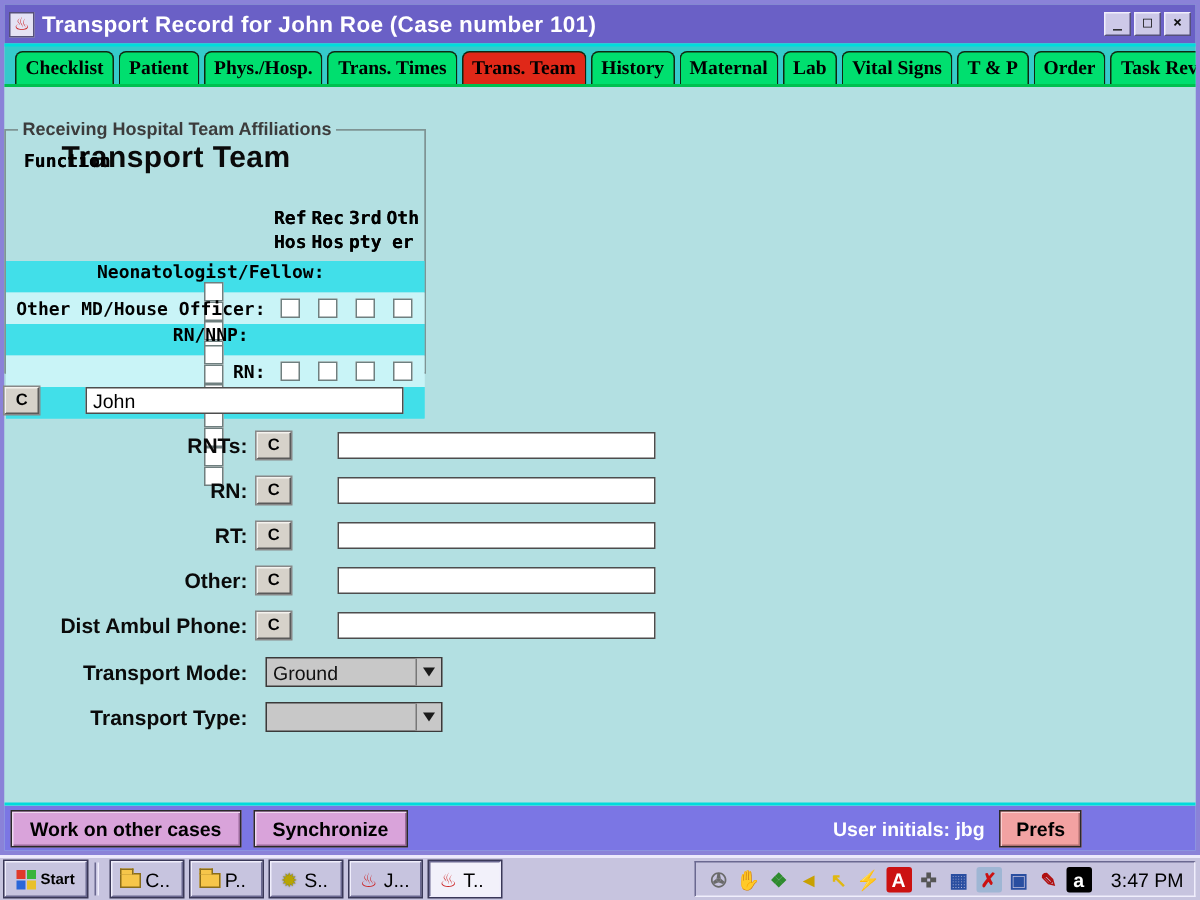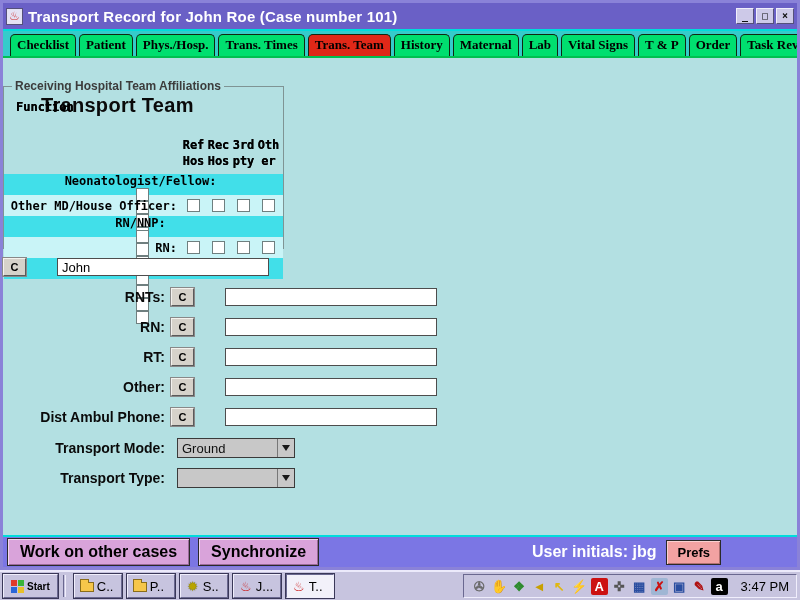--- a/index.html
+++ b/index.html
@@ -71,23 +71,23 @@
   .combo .cval { flex:1; font-size:13px; color:#101010; padding-left:4px; overflow:hidden; white-space:nowrap; }
   .combo .carrow { width:17px; height:100%; border-left:1px solid #777; display:flex;
                    align-items:center; justify-content:center; background:var(--combo); }
   .combo .carrow i { width:0; height:0; border-left:4px solid transparent;
                      border-right:4px solid transparent; border-top:6px solid #1a1a1a; }
 
   
   .footer { flex:0 0 30px; background:var(--footer); display:flex; align-items:center; padding:0 4px; }
   .fbtn { background:var(--footer-button); border:1px solid #2a2a2a;
           box-shadow:inset 1px 1px 0 #f0d8f0, inset -1px -1px 0 #9a6a9a;
-          font-weight:bold; font-size:16px; color:#000; padding:4px 12px; margin-right:8px; white-space:nowrap; }
+          font-weight:bold; font-size:13px; color:#000; padding:4px 12px; margin-right:8px; white-space:nowrap; }
   .fspacer { flex:1; }
-  .user-initials { color:#fff; font-weight:bold; font-size:16px; margin-right:10px; white-space:nowrap; }
+  .user-initials { color:#fff; font-weight:bold; font-size:13px; margin-right:10px; white-space:nowrap; }
   .prefs { background:var(--prefs-button); border:1px solid #2a2a2a;
            box-shadow:inset 1px 1px 0 #fad0d0, inset -1px -1px 0 #b07070;
            font-weight:bold; font-size:13px; padding:4px 10px; margin-right:72px; }
 
   
   .taskbar { position:absolute; left:0; bottom:0; width:800px; height:30px; background:var(--taskbar);
              border-top:2px solid #eceafb; display:flex; align-items:center; padding:1px 3px; }
   .tbtn { height:24px; background:var(--taskbar); border:1px solid;
           border-color:#f0eefc #6a6890 #6a6890 #f0eefc; outline:1px solid #3a3858;
           display:flex; align-items:center; gap:3px; padding:0 5px; font-size:13px; color:#000;

